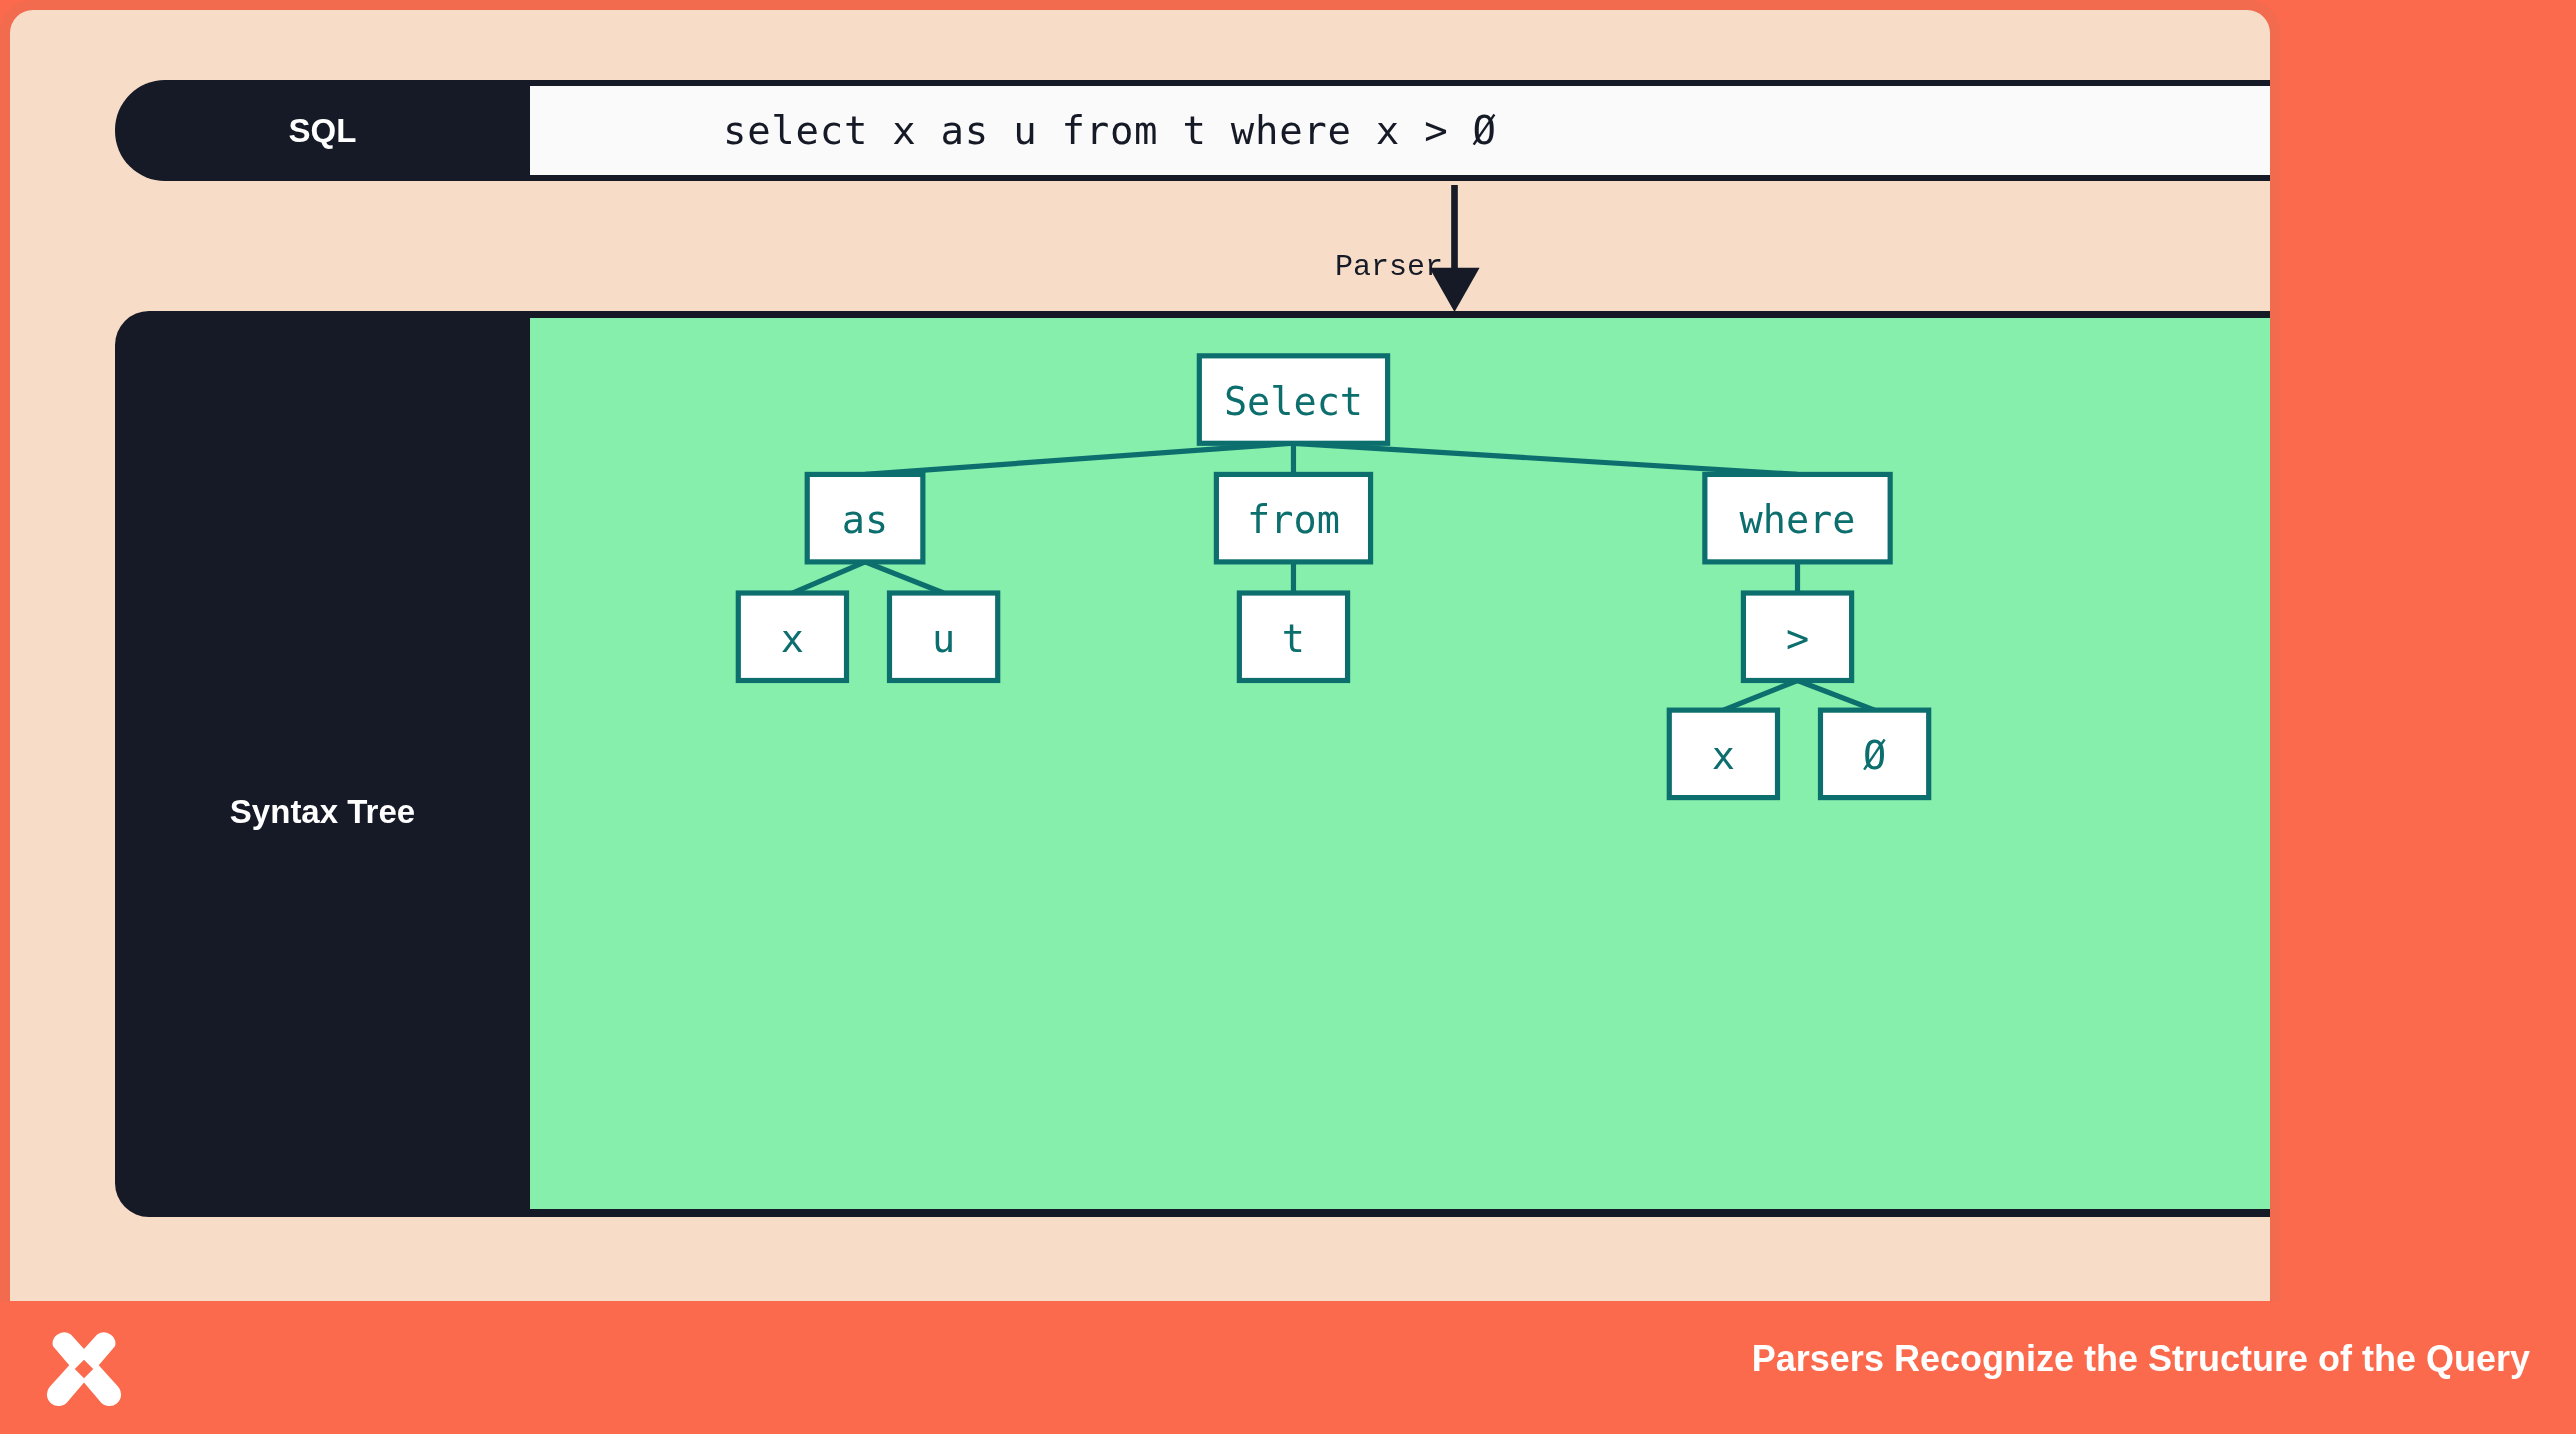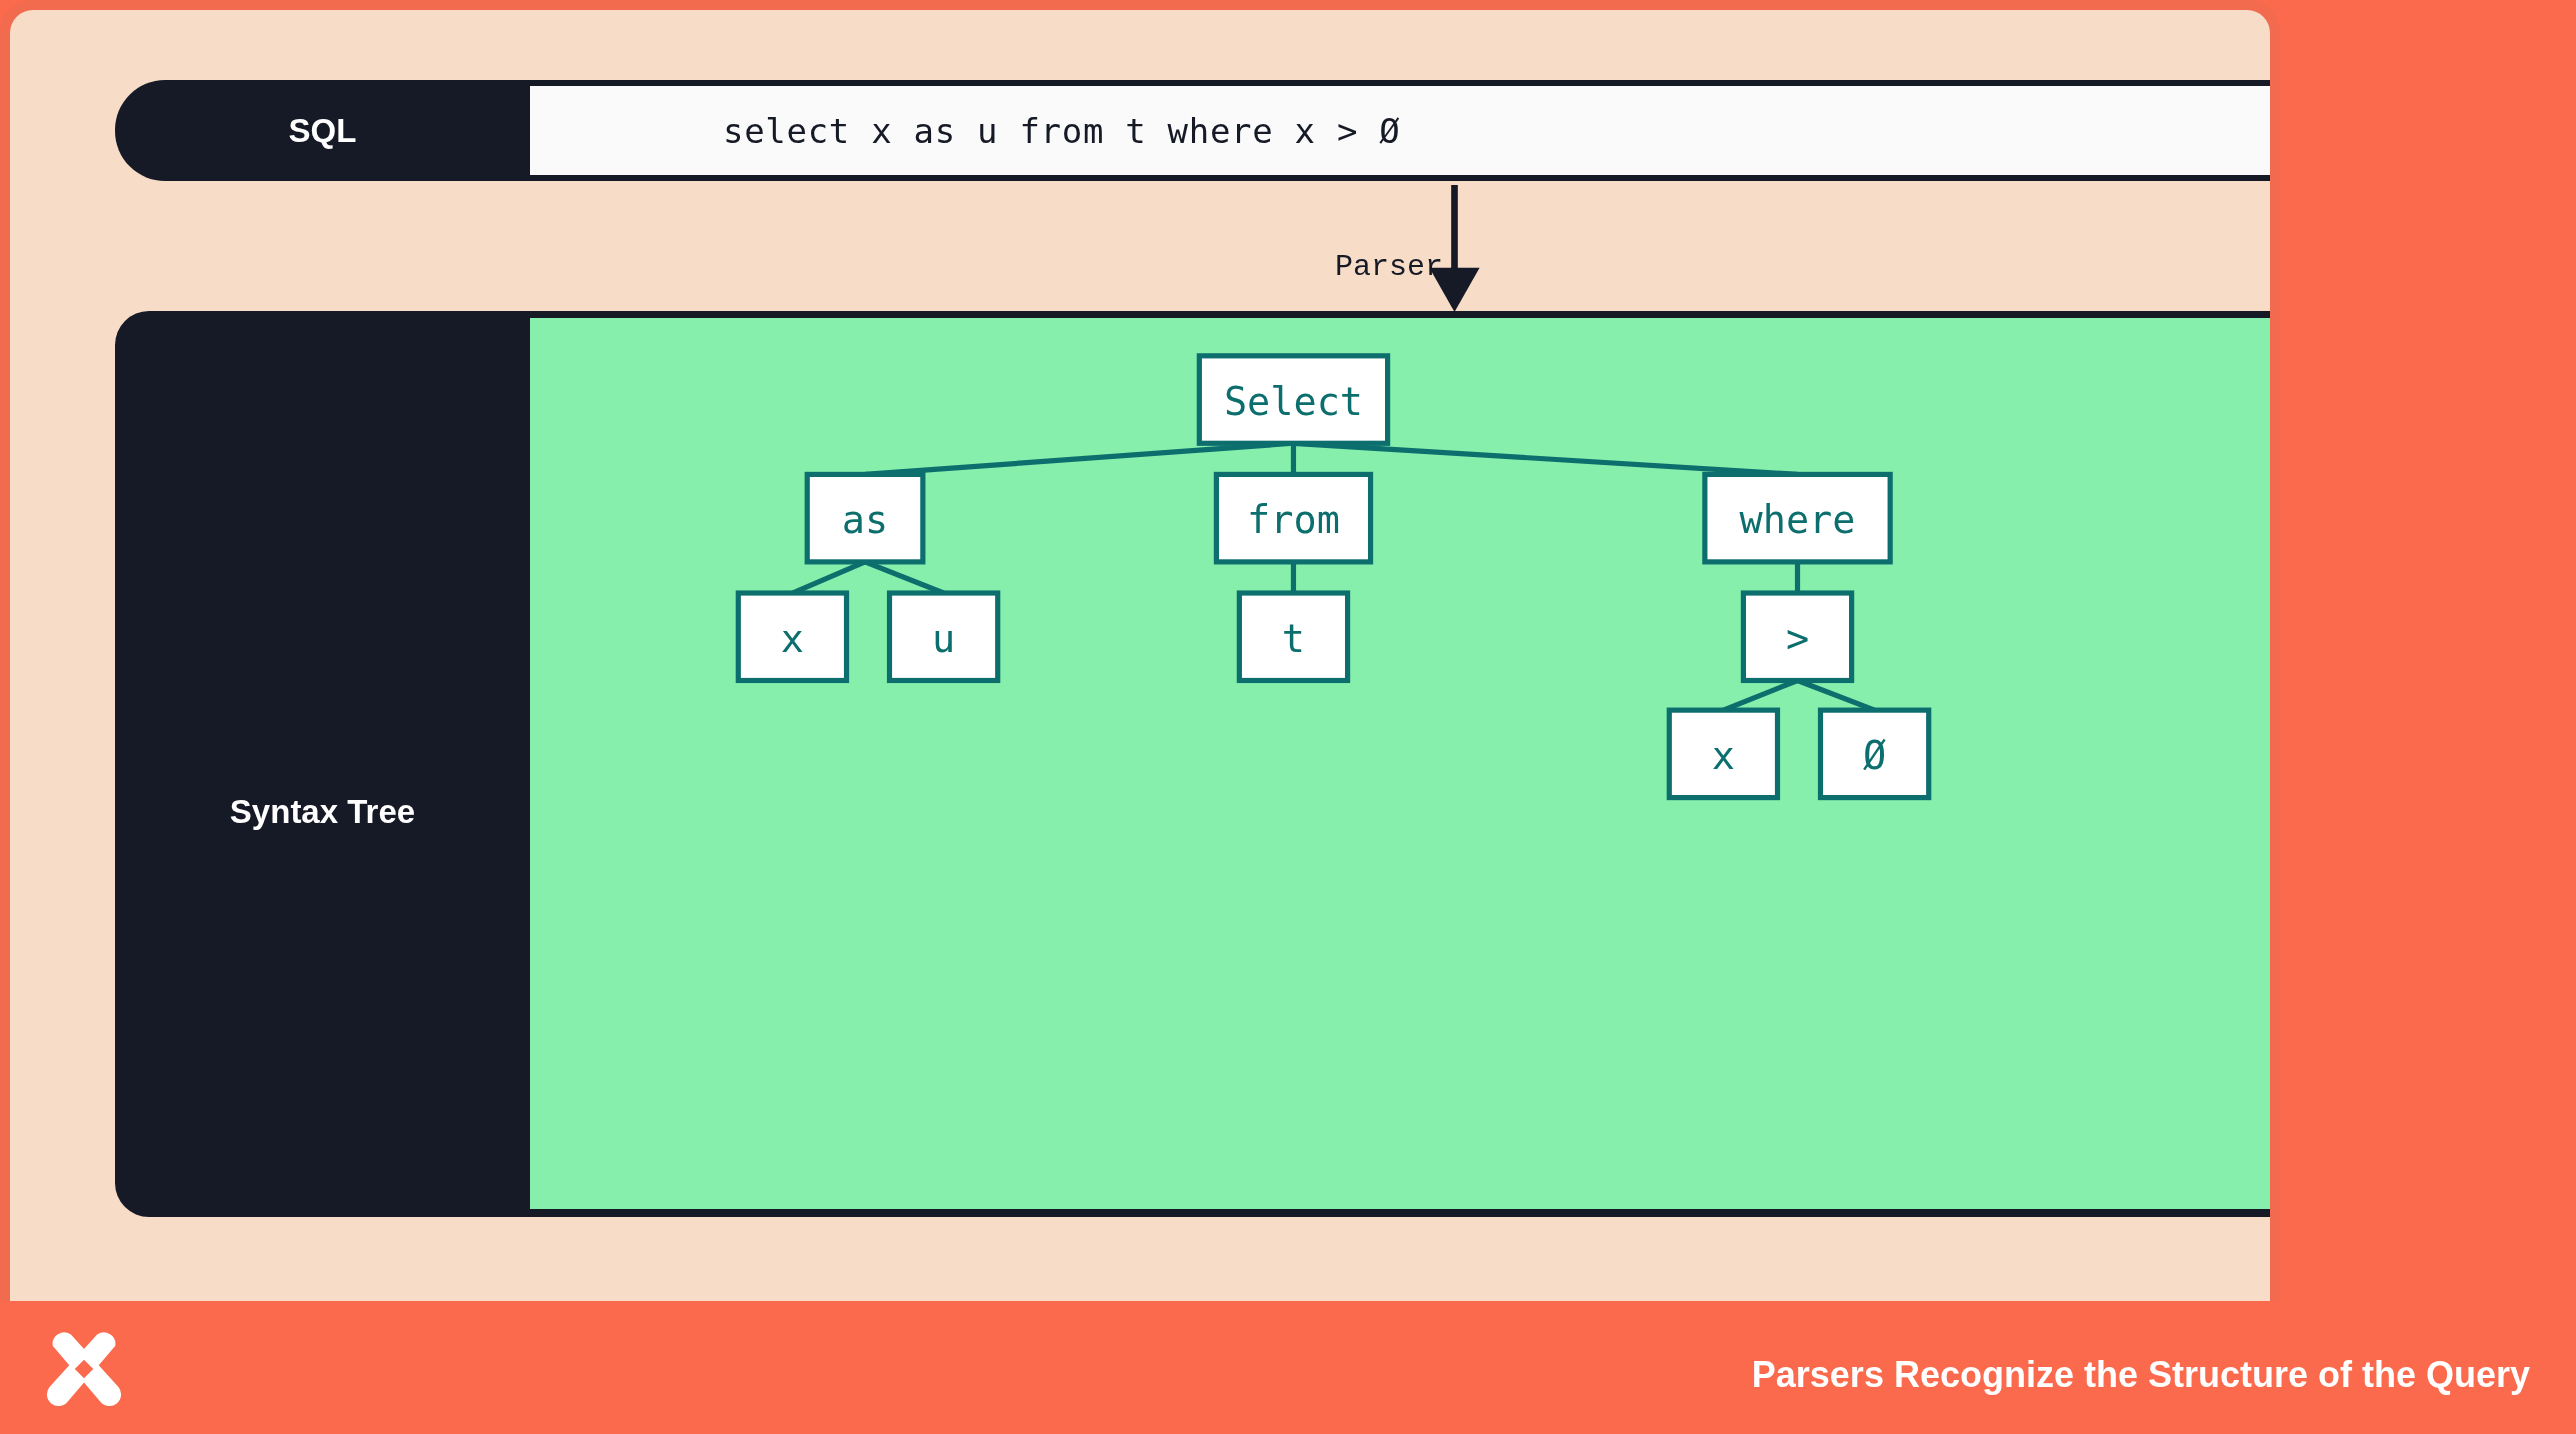--- a/index.html
+++ b/index.html
@@ -34,21 +34,21 @@
     position:absolute;left:415px;top:6px;width:1946px;height:89px;
     background:#FAFAFA;
     border-radius:0 44px 44px 0;
     box-sizing:border-box;
     display:flex;align-items:center;
   }
   .sql-value{
     padding-left:193px;
     color:#151A26;
     font-family:"DejaVu Sans Mono","Liberation Mono",monospace;
-    font-size:34px;
+    font-size:39px;
     letter-spacing:0.7px;
     white-space:pre;
   }
   
   .parser-arrow{position:absolute;left:1289px;top:175px;width:311px;height:127px;}
   .parser-label{
     position:absolute;right:167px;top:37px;
     color:#151A26;
     font-family:Liberation Mono, monospace;
     font-size:30px;
@@ -85,21 +85,20 @@
   
   .footer{
     position:absolute;left:0;bottom:0;width:2576px;height:133px;
     background:#FB6A4C;
   }
   .logo{position:absolute;left:43px;top:27px;width:82px;height:82px;}
   .footer-caption{
     position:absolute;right:46px;top:37px;
     color:#FFFFFF;font-size:36px;font-weight:700;
     white-space:nowrap;
-    margin-top:16px;
   }
 </style>
 </head>
 <body>
 
 <div class="frame">
 
   <div class="sql-bar">
     <div class="sql-label">SQL</div>
     <div class="sql-value-wrap">

